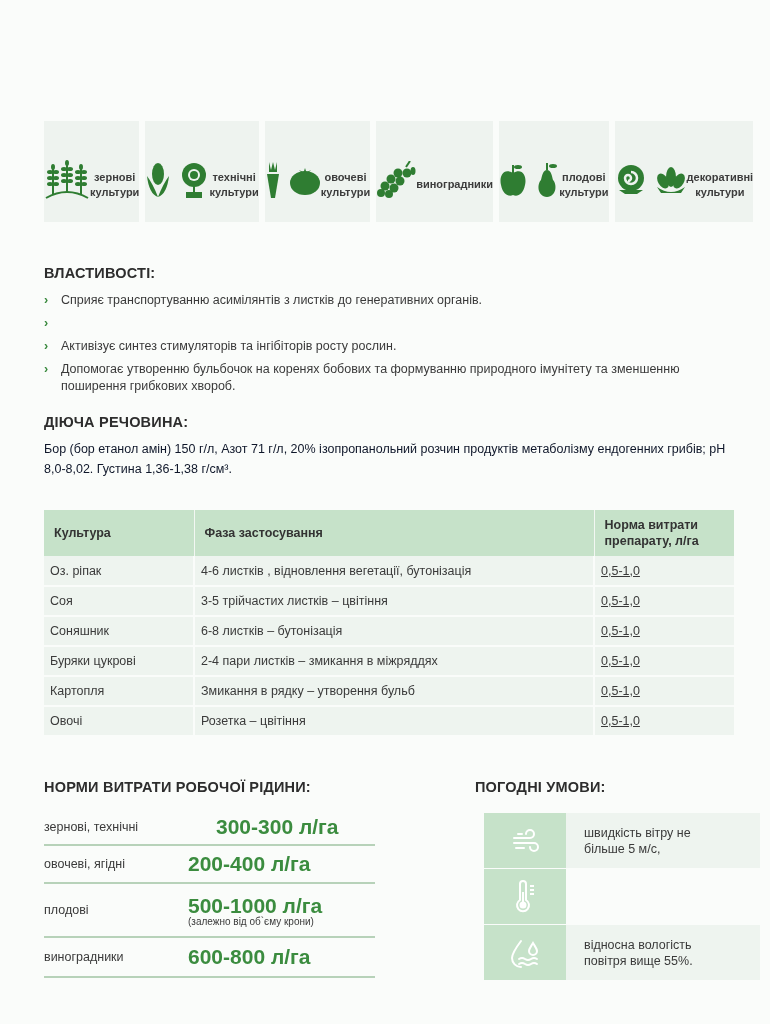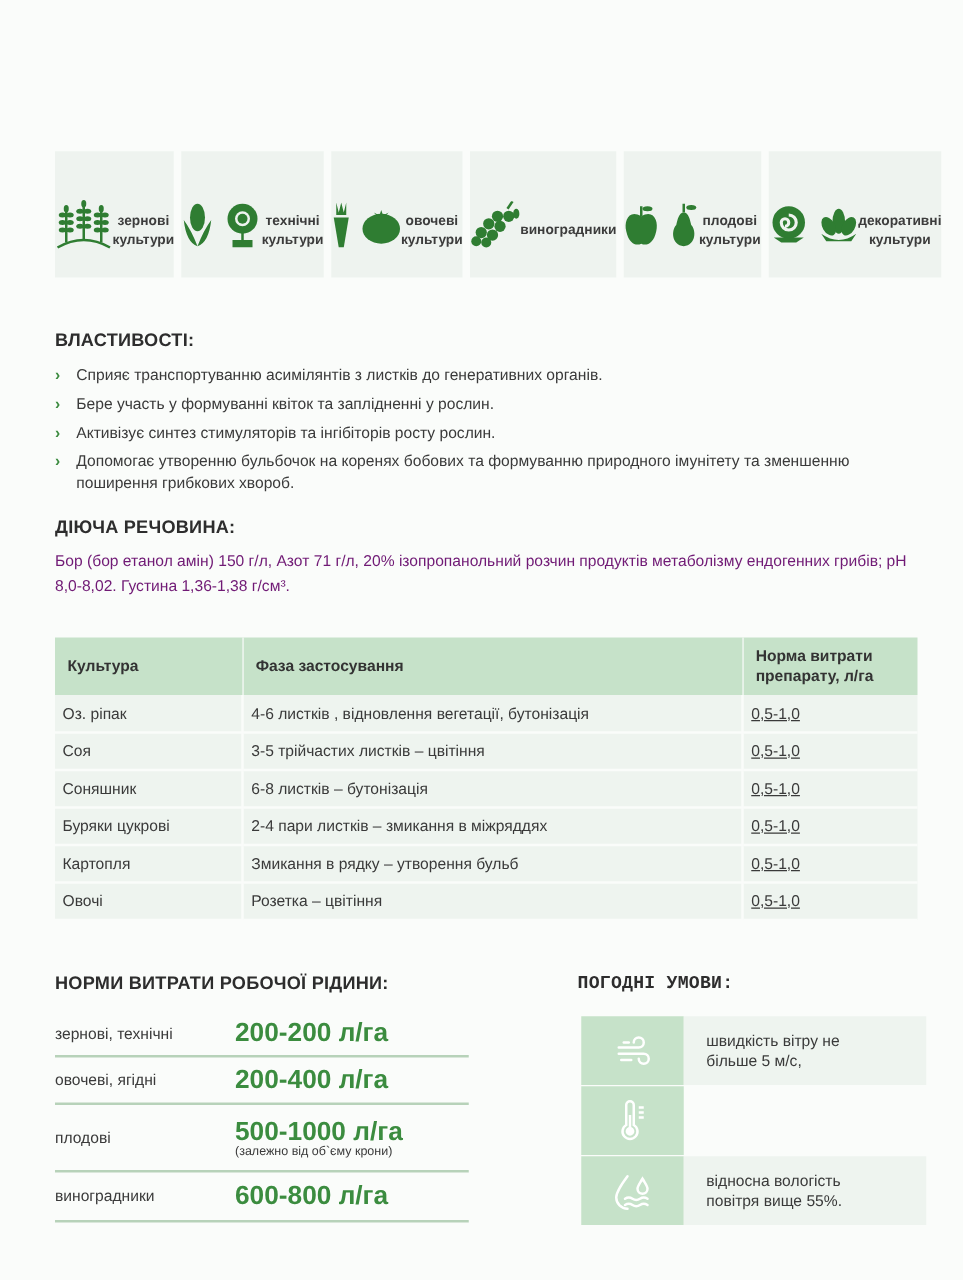--- a/index.html
+++ b/index.html
@@ -9,35 +9,35 @@
   .crops { position: absolute; left: 44px; top: 121px; width: 690px; height: 101px; display: flex; gap: 6px; }
   .crop { flex: 1; background: #eef3ef; display: flex; flex-direction: row; align-items: center; justify-content: space-between; padding-top: 16px; }
   .crop .icons { height: 40px; display: flex; align-items: center; gap: 8px; }
   .crop .label { margin-top: 10px; font-size: 11px; font-weight: bold; text-align: center; line-height: 15px; color: #3c3c3c; white-space: pre-line; }
 
   h2 { position: absolute; left: 44px; font-size: 14.5px; font-weight: bold; color: #2d2d2d; letter-spacing: 0.2px; }
   .props { position: absolute; left: 44px; top: 292px; width: 680px; list-style: none; }
   .props li { display: flex; font-size: 12.5px; line-height: 17px; margin-bottom: 6px; color: #3a3a3a; }
   .props li .chev { width: 17px; flex: none; color: #3a8a3e; font-weight: bold; }
 
-  .substance { position: absolute; left: 44px; top: 439px; width: 690px; font-size: 12.5px; line-height: 20px; color: #701a75; }
+  .substance { position: absolute; left: 44px; top: 439px; width: 690px; font-size: 12.5px; line-height: 20px; color: #0f172a; }
 
   table.dose { position: absolute; left: 44px; top: 510px; width: 690px; border-collapse: collapse; font-size: 12.5px; }
   table.dose th { background: #c6e2c9; text-align: left; font-weight: bold; color: #333; padding: 0 10px; height: 46px; border-right: 1px solid #f3f7f3; line-height: 16px; }
   table.dose th:last-child { border-right: none; }
   table.dose td { padding: 0 6px; height: 30px; border-bottom: 2px solid #fafcfa; border-right: 2px solid #fafcfa; background: #eef4ef; color: #3a3a3a; }
   table.dose td:last-child { border-right: none; text-decoration: underline; }
 
   .rates { position: absolute; left: 44px; top: 810px; width: 331px; }
   .rate-row { display: flex; align-items: center; border-bottom: 2px solid #b7d2b9; }
   .rate-row .crop-name { width: 144px; font-size: 12.5px; color: #3a3a3a; }
   .rate-row .val { font-size: 21px; font-weight: bold; color: #3b8c3f; }
   .rate-row .note { font-size: 10px; color: #3a3a3a; margin-top: -2px; }
 
-  .weather { position: absolute; left: 465px; top: 813px; width: 276px; }
+  .weather { position: absolute; left: 484px; top: 813px; width: 276px; }
   .w-row { display: flex; height: 55px; margin-bottom: 1px; }
   .w-row .ic { width: 82px; background: #c6e2c9; display: flex; align-items: center; justify-content: center; }
   .w-row .txt { flex: 1; background: #eef4ef; display: flex; align-items: center; padding-left: 18px; font-size: 12.5px; line-height: 16px; color: #3a3a3a; white-space: pre-line; }
 </style>
 </head>
 <body>
 
 <div class="crops">
   <div class="crop">
     <div class="icons">
@@ -162,21 +162,20 @@
 </div>
 
 <h2 style="top:265px;">ВЛАСТИВОСТІ:</h2>
 <ul class="props">
   <li>
       <span class="chev">›</span>
       <span>Сприяє транспортуванню асимілянтів з листків до генеративних органів.</span>
     </li>
   <li>
       <span class="chev">›</span>
-      <span>Бере участь у формуванні квіток та заплідненні у рослин.</span>
     </li>
   <li>
       <span class="chev">›</span>
       <span>Активізує синтез стимуляторів та інгібіторів росту рослин.</span>
     </li>
   <li>
       <span class="chev">›</span>
       <span>Допомогає утворенню бульбочок на коренях бобових та формуванню природного імунітету та зменшенню поширення грибкових хвороб.</span>
     </li>
 </ul>
@@ -226,42 +225,42 @@
     <tr>
         <td>Овочі</td>
         <td>Розетка – цвітіння</td>
         <td>0,5-1,0</td>
       </tr>
   </tbody>
 </table>
 
 <h2 style="top:779px;">НОРМИ ВИТРАТИ РОБОЧОЇ РІДИНИ:</h2>
 <div class="rates">
-  <div class="rate-row" style="height:36px;">
+  <div class="rate-row" style="height:36px;gap:28px;">
     <span class="crop-name">зернові, технічні</span>
-    <span class="val">200-200 л/га</span>
+    <span class="val">300-300 л/га</span>
   </div>
   <div class="rate-row" style="height:38px;">
     <span class="crop-name">овочеві, ягідні</span>
     <span class="val">200-400 л/га</span>
   </div>
   <div class="rate-row" style="height:54px;">
     <span class="crop-name">плодові</span>
     <div>
       <div class="val">500-1000 л/га</div>
       <div class="note">(залежно від об`єму крони)</div>
     </div>
   </div>
   <div class="rate-row" style="height:40px;">
     <span class="crop-name">виноградники</span>
     <span class="val">600-800 л/га</span>
   </div>
 </div>
 
-<h2 style="top:779px; left:462px;font-family:Liberation Mono, monospace;">ПОГОДНІ УМОВИ:</h2>
+<h2 style="top:779px; left:475px;">ПОГОДНІ УМОВИ:</h2>
 <div class="weather">
   <div class="w-row">
     <div class="ic">
       <svg width="30" height="30" viewBox="0 0 30 30" fill="none" stroke="#fff" stroke-width="2" stroke-linecap="round">
           <path d="M4 12 H20 a4 4 0 1 0 -4 -4"></path>
           <path d="M4 17 H24 a4 4 0 1 1 -4 4"></path>
           <path d="M8 8 H12"></path>
           <path d="M6 22 H14"></path>
         </svg>
     </div>

